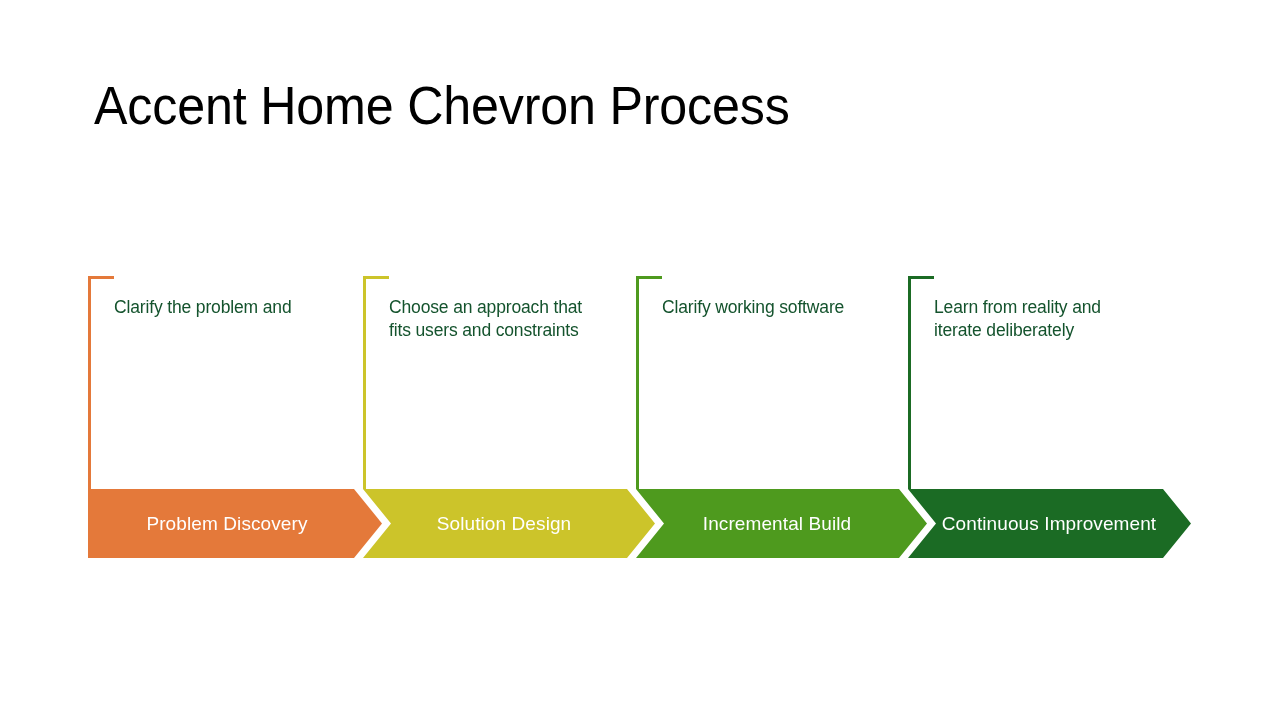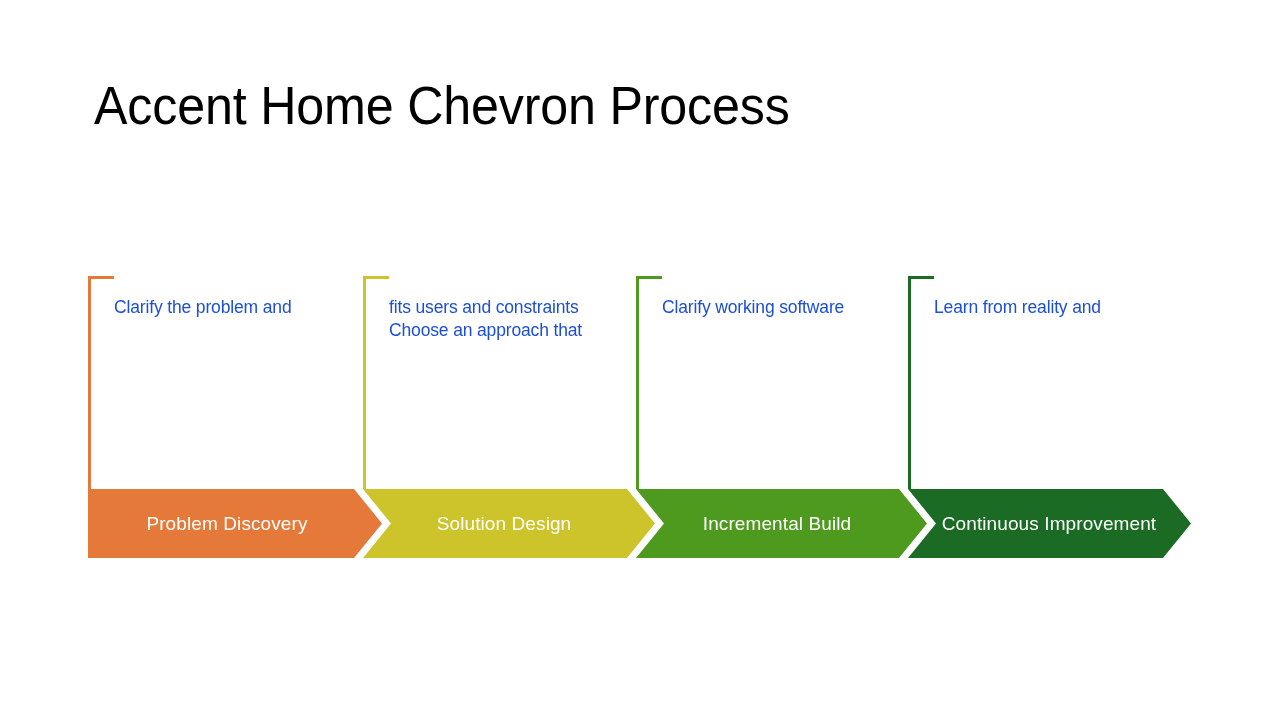--- a/index.html
+++ b/index.html
@@ -77,21 +77,21 @@
     height: 3px;
   }
 
   .stage-desc {
     position: absolute;
     left: 26px;
     top: 20px;
     width: 230px;
     font-size: 17.5px;
     line-height: 23px;
-    color: #1d4ed8;
+    color: #14532d;
     font-family: "Liberation Sans", sans-serif;
     letter-spacing: -0.15px;
   }
   .stage-desc .desc-line {
     display: block;
     white-space: nowrap;
   }
 
   
   #chevron-bar {
@@ -131,42 +131,43 @@
         <span class="desc-line">Clarify the problem and</span>
       </div>
     </div>
 
     <div class="stage-col" style="left:363px;">
       <div class="bracket">
         <div class="v-rule" style="background:#CCC42A;"></div>
         <div class="h-stub" style="background:#CCC42A;"></div>
       </div>
       <div class="stage-desc">
+        <span class="desc-line">Choose an approach that</span>
         <span class="desc-line">fits users and constraints</span>
-        <span class="desc-line">Choose an approach that</span>
       </div>
     </div>
 
     <div class="stage-col" style="left:636px;">
       <div class="bracket">
         <div class="v-rule" style="background:#4E9A1E;"></div>
         <div class="h-stub" style="background:#4E9A1E;"></div>
       </div>
       <div class="stage-desc">
         <span class="desc-line">Clarify working software</span>
       </div>
     </div>
 
     <div class="stage-col" style="left:908px;">
       <div class="bracket">
         <div class="v-rule" style="background:#1B6B24;"></div>
         <div class="h-stub" style="background:#1B6B24;"></div>
       </div>
       <div class="stage-desc">
         <span class="desc-line">Learn from reality and</span>
+        <span class="desc-line">iterate deliberately</span>
       </div>
     </div>
   </div>
 
   <svg id="chevron-bar" viewBox="0 0 1280 720">
 
     <g class="chev">
       <polygon points="88,489 354,489 382,523.5 354,558 88,558" fill="#E4793A"></polygon>
       <text class="chev-label" x="227" y="530" text-anchor="middle">Problem Discovery</text>
     </g>

